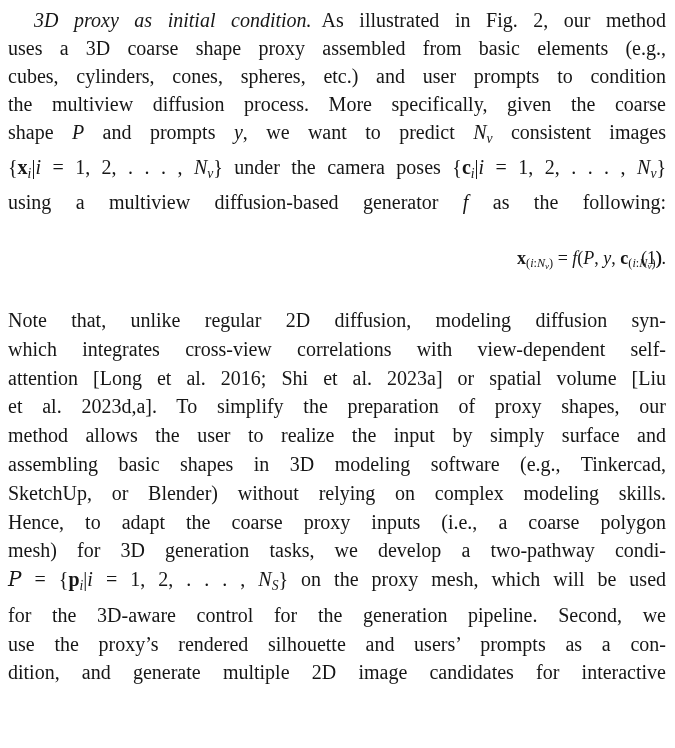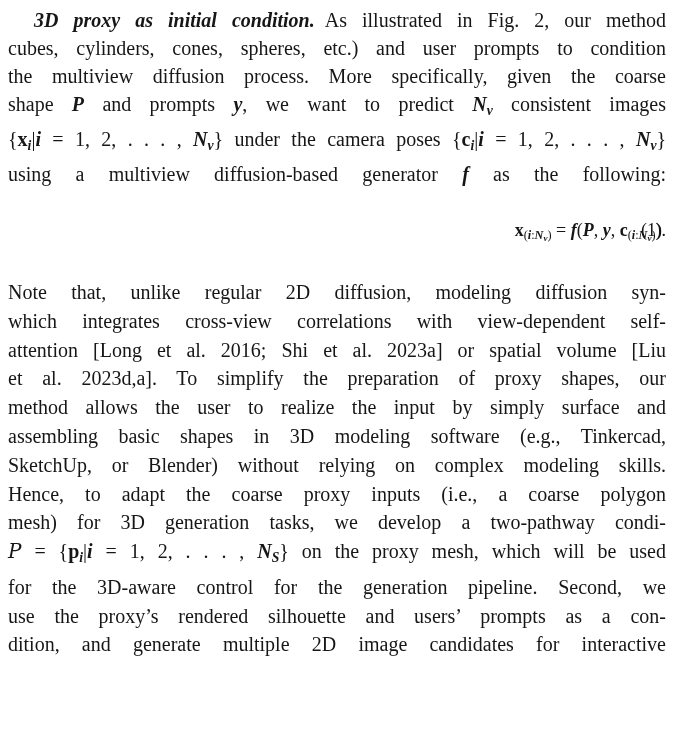--- a/index.html
+++ b/index.html
@@ -23,21 +23,21 @@
     line-height: 28px;
     text-align: justify;
     text-align-last: justify;
     white-space: normal;
   }
   .para-note .line {
     line-height: 28.8px;
   }
   .line.indent { text-indent: 26px; }
   .seg { }
-  .it { font-style: italic; font-weight: bold; }
+  .it { font-style: italic; }
   .bf { font-weight: 700; }
   .scr { font-style: italic; font-family: "DejaVu Serif", serif; }
   .sub { font-size: 68%; vertical-align: -0.28em; }
   .ssub { font-size: 50%; vertical-align: -0.6em; }
   .eq-row {
     position: relative;
     text-align: right;
     margin: 23px 0 21px 0;
     font-size: 18px;
     line-height: 38px;
@@ -48,20 +48,21 @@
     right: 4px;
     top: 0;
   }
 </style>
 </head>
 <body>
 
 <div class="doc">
     <div class="para para-intro">
       <div class="line indent"><span class="seg it">3D proxy as initial condition.</span><span class="seg"> As illustrated in Fig. 2, our method</span></div>
+      <div class="line"><span class="seg">uses a 3D coarse shape proxy assembled from basic elements (e.g.,</span></div>
       <div class="line"><span class="seg">cubes, cylinders, cones, spheres, etc.) and user prompts to condition</span></div>
       <div class="line"><span class="seg">the multiview diffusion process. More specifically, given the coarse</span></div>
       <div class="line"><span class="seg">shape </span><span class="seg it">P</span><span class="seg"> and prompts </span><span class="seg it">y</span><span class="seg">, we want to predict </span><span class="seg it">N</span><span class="seg sub it">v</span><span class="seg"> consistent images</span></div>
       <div class="line"><span class="seg">{</span><span class="seg bf">x</span><span class="seg sub it">i</span><span class="seg">|</span><span class="seg it">i</span><span class="seg"> = 1, 2, . . . , </span><span class="seg it">N</span><span class="seg sub it">v</span><span class="seg">} under the camera poses {</span><span class="seg bf">c</span><span class="seg sub it">i</span><span class="seg">|</span><span class="seg it">i</span><span class="seg"> = 1, 2, . . . , </span><span class="seg it">N</span><span class="seg sub it">v</span><span class="seg">}</span></div>
       <div class="line"><span class="seg">using a multiview diffusion-based generator </span><span class="seg it">f</span><span class="seg"> as the following:</span></div>
     </div>
     <div class="eq-row"><span class="eq-body"><span class="seg bf">x</span><span class="seg sub">(</span><span class="seg sub it">i</span><span class="seg sub">:</span><span class="seg sub it">N</span><span class="seg ssub it">v</span><span class="seg sub">)</span><span class="seg"> = </span><span class="seg it">f</span><span class="seg">(</span><span class="seg it">P</span><span class="seg">, </span><span class="seg it">y</span><span class="seg">, </span><span class="seg bf">c</span><span class="seg sub">(</span><span class="seg sub it">i</span><span class="seg sub">:</span><span class="seg sub it">N</span><span class="seg ssub it">v</span><span class="seg sub">)</span><span class="seg">).</span></span><span class="eq-label">(1)</span></div>
     <div class="para para-note">
       <div class="line"><span class="seg">Note that, unlike regular 2D diffusion, modeling diffusion syn-</span></div>
       <div class="line"><span class="seg">which integrates cross-view correlations with view-dependent self-</span></div>

